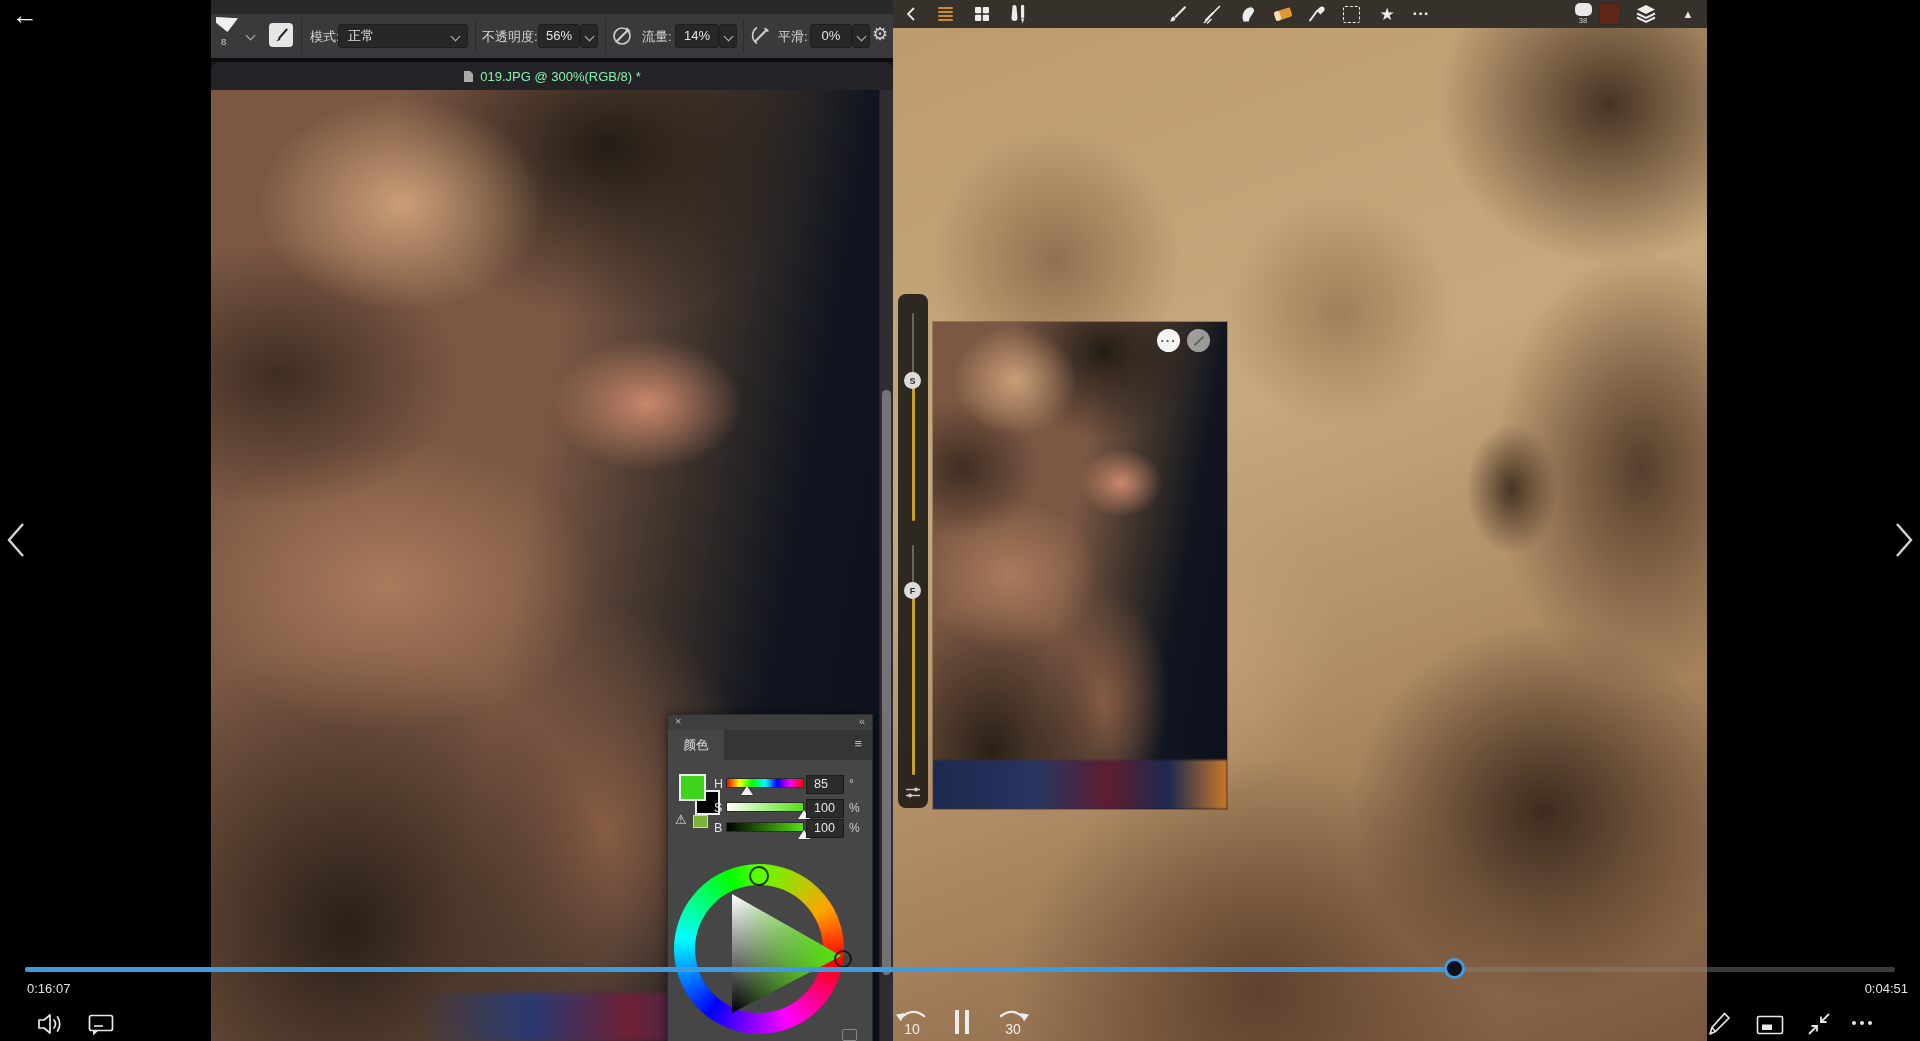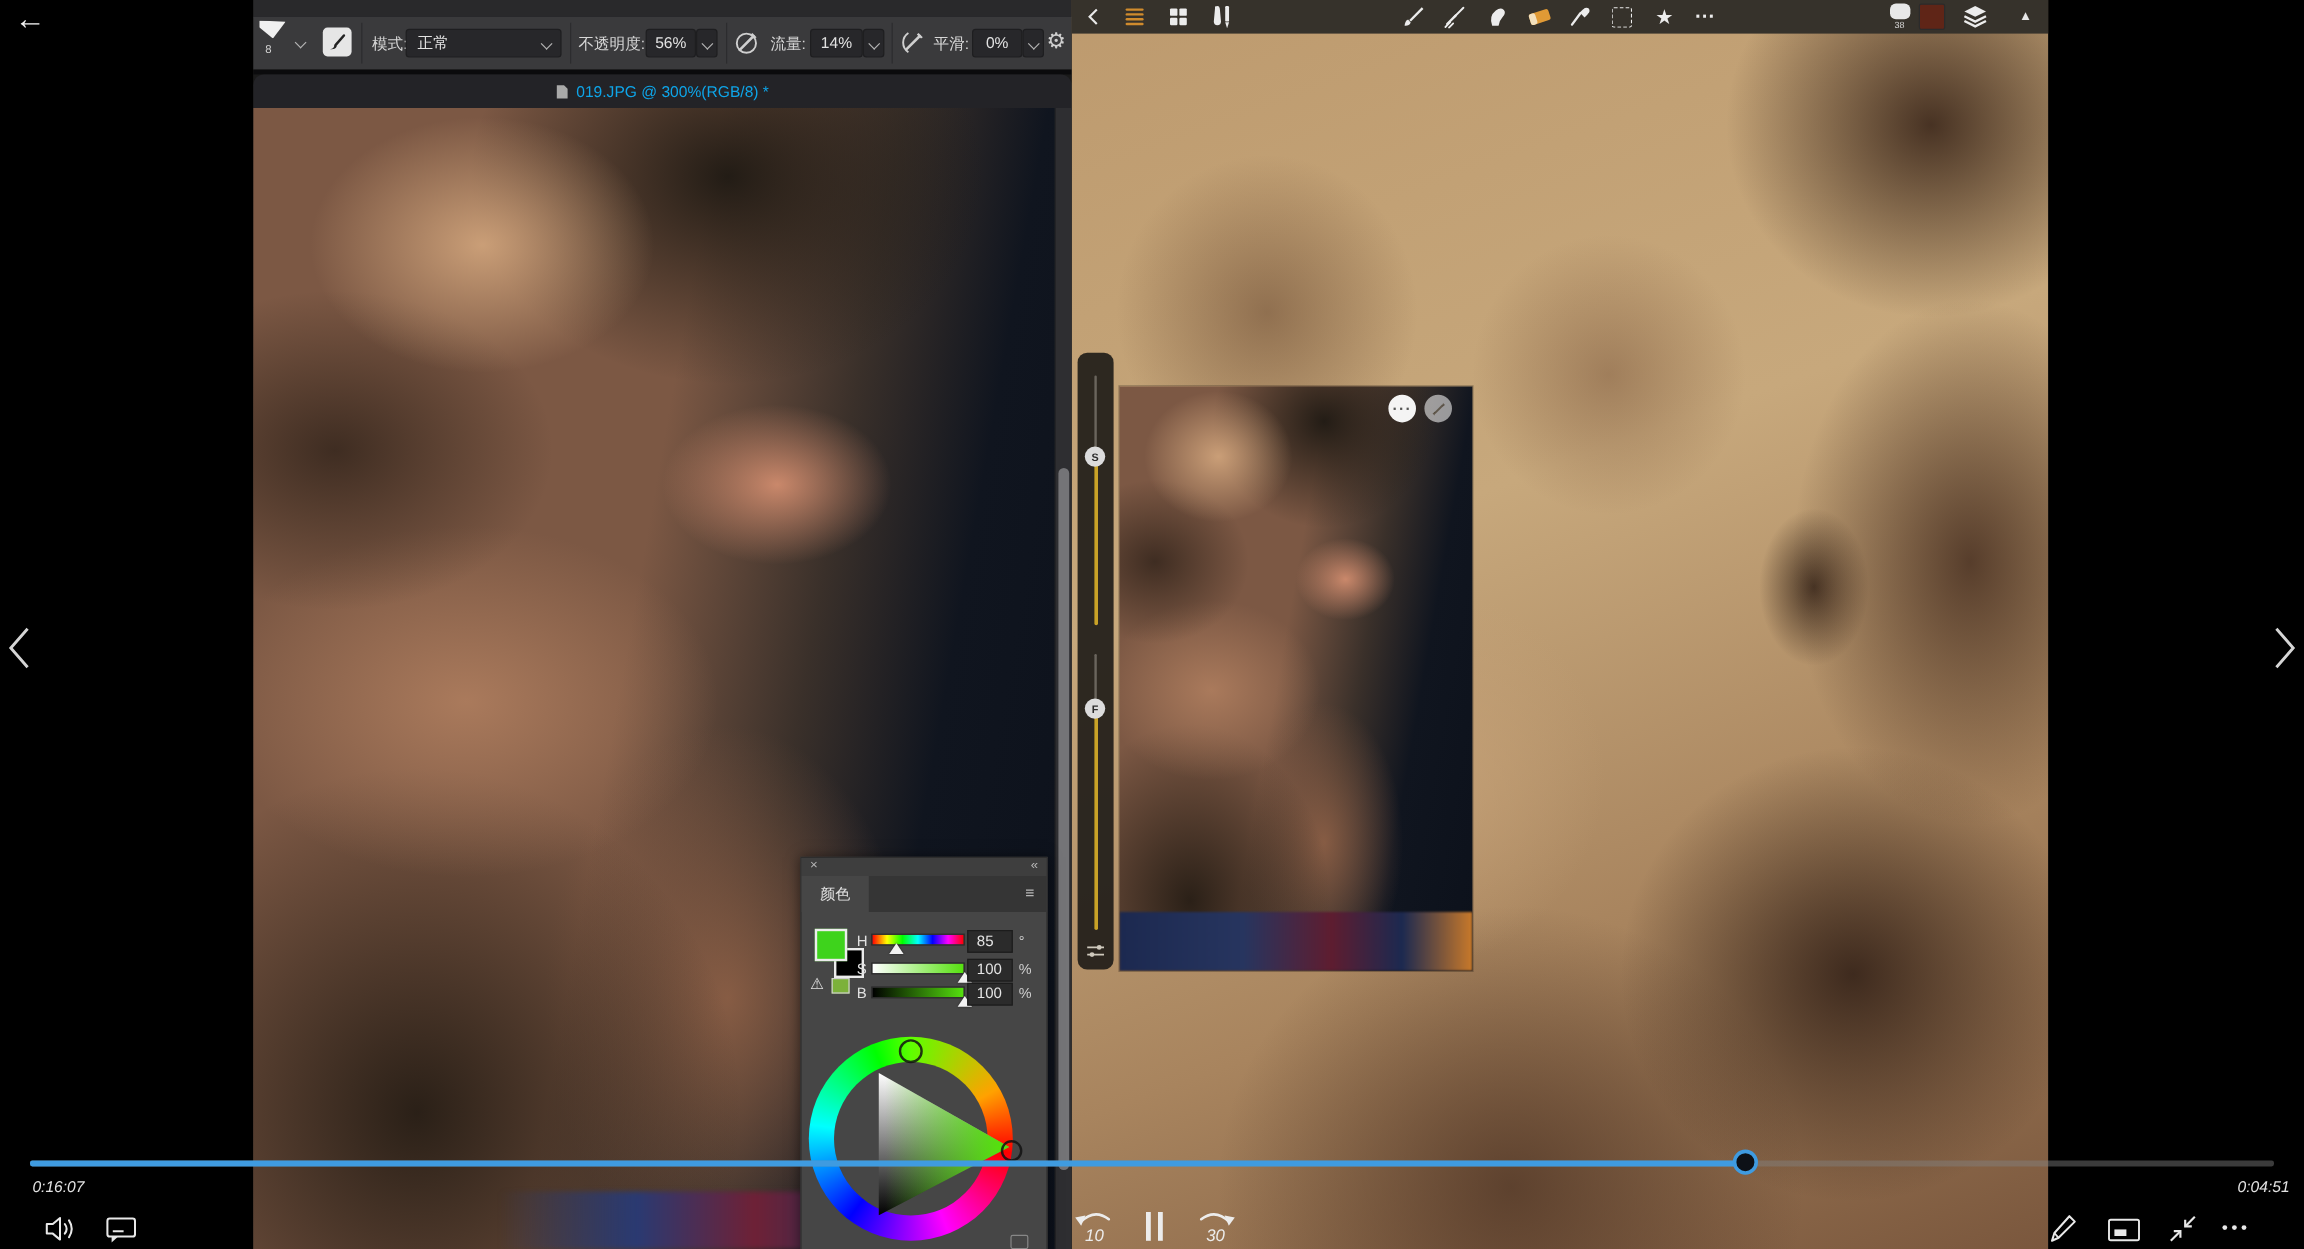--- a/index.html
+++ b/index.html
@@ -78,21 +78,21 @@
     background:conic-gradient(hsl(98,100%,50%), hsl(38,100%,50%) 60deg, hsl(0,100%,50%) 98deg,
       hsl(300,100%,50%) 158deg, hsl(240,100%,50%) 218deg, hsl(180,100%,50%) 278deg,
       hsl(120,100%,50%) 338deg, hsl(98,100%,50%) 360deg);}
   .wheel-hole{position:absolute;left:21px;top:21px;width:128px;height:128px;border-radius:50%;background:#464646;}
   .wheel-tri{position:absolute;left:58px;top:30px;width:109px;height:119px;
     clip-path:polygon(0% 0%, 0% 100%, 100% 52%);
     background:linear-gradient(90deg, rgba(85,224,14,0) 5%, rgba(85,224,14,1) 92%),
                linear-gradient(180deg,#ffffff,#000000);}
   .sel{position:absolute;border-radius:50%;border:2px solid rgba(18,18,18,.85);}
   
-  .player{position:absolute;z-index:60;font-style:italic;}
+  .player{position:absolute;z-index:60;}
   .dots3{display:flex;gap:4px;}
   .dots3 i{width:4px;height:4px;border-radius:50%;background:#e8e8e8;}
 </style>
 </head>
 <body>
 
 <div id="stage">
 
   <div class="abs" style="left:12px;top:0px;font-size:26px;color:#f0f0f0;">←</div>
 
@@ -174,21 +174,21 @@
           <span class="chev" style="position:absolute;left:5px;top:8px;"></span>
         </div>
         <div class="abs" style="left:661px;top:9px;font-size:18px;color:#cfcfcf;">⚙</div>
       </div>
 
       <div class="ps-gap"></div>
       <div class="ps-titlebar">
         <svg width="11" height="13" viewBox="0 0 11 13">
           <path d="M1 1 H7 L10 4 V12 H1 Z" fill="#a9a9a9"></path>
         </svg>
-        <span style="color:#0ea5e9;font-size:13px;">019.JPG @ 300%(RGB/8) *</span>
+        <span style="color:#86efac;font-size:13px;">019.JPG @ 300%(RGB/8) *</span>
       </div>
 
       <div class="ps-canvas messi">
         <div class="jersey-l"></div>
         <div class="scroll-track">
           <div class="scroll-thumb"></div>
         </div>
       </div>
     </div>
 

